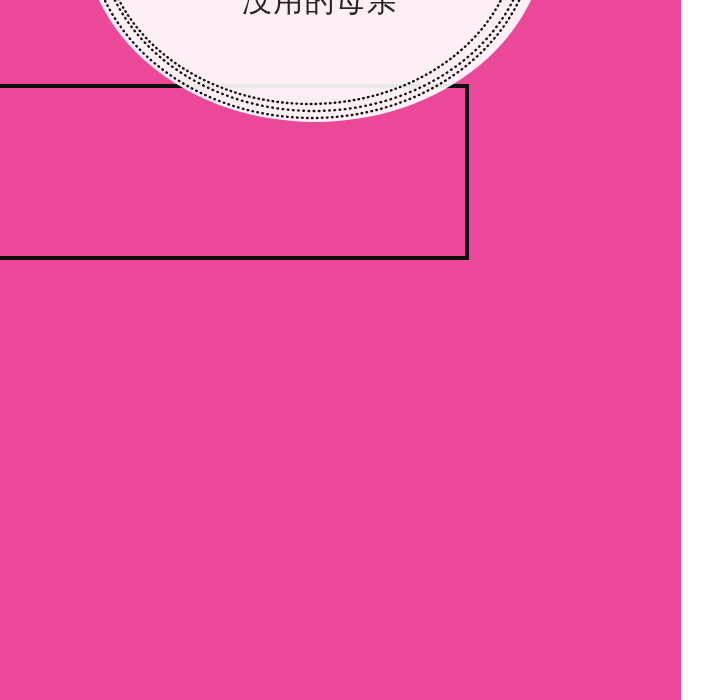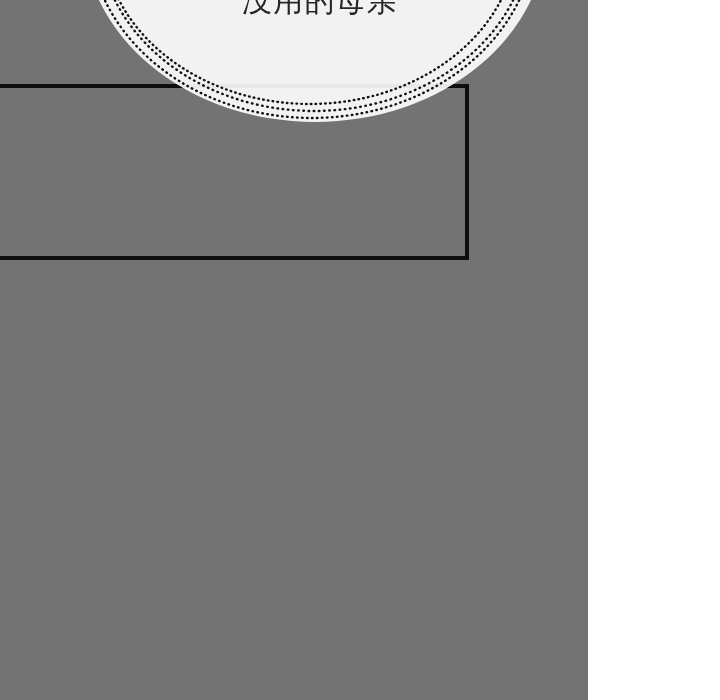--- a/index.html
+++ b/index.html
@@ -2,23 +2,23 @@
 <html><head>
 <meta charset="utf-8">
 <style>
   html, body {
     margin: 0;
     padding: 0;
     background: #ffffff;
   }
   .stage {
     position: relative;
-    width: 588px;
+    width: 681px;
     height: 700px;
-    background: #737373;
+    background: #ec4899;
     overflow: hidden;
     font-family: "Liberation Sans", sans-serif;
   }
   .artwork {
     position: absolute;
     top: 0;
     left: 0;
   }
   .bubble-text {
     position: absolute;

